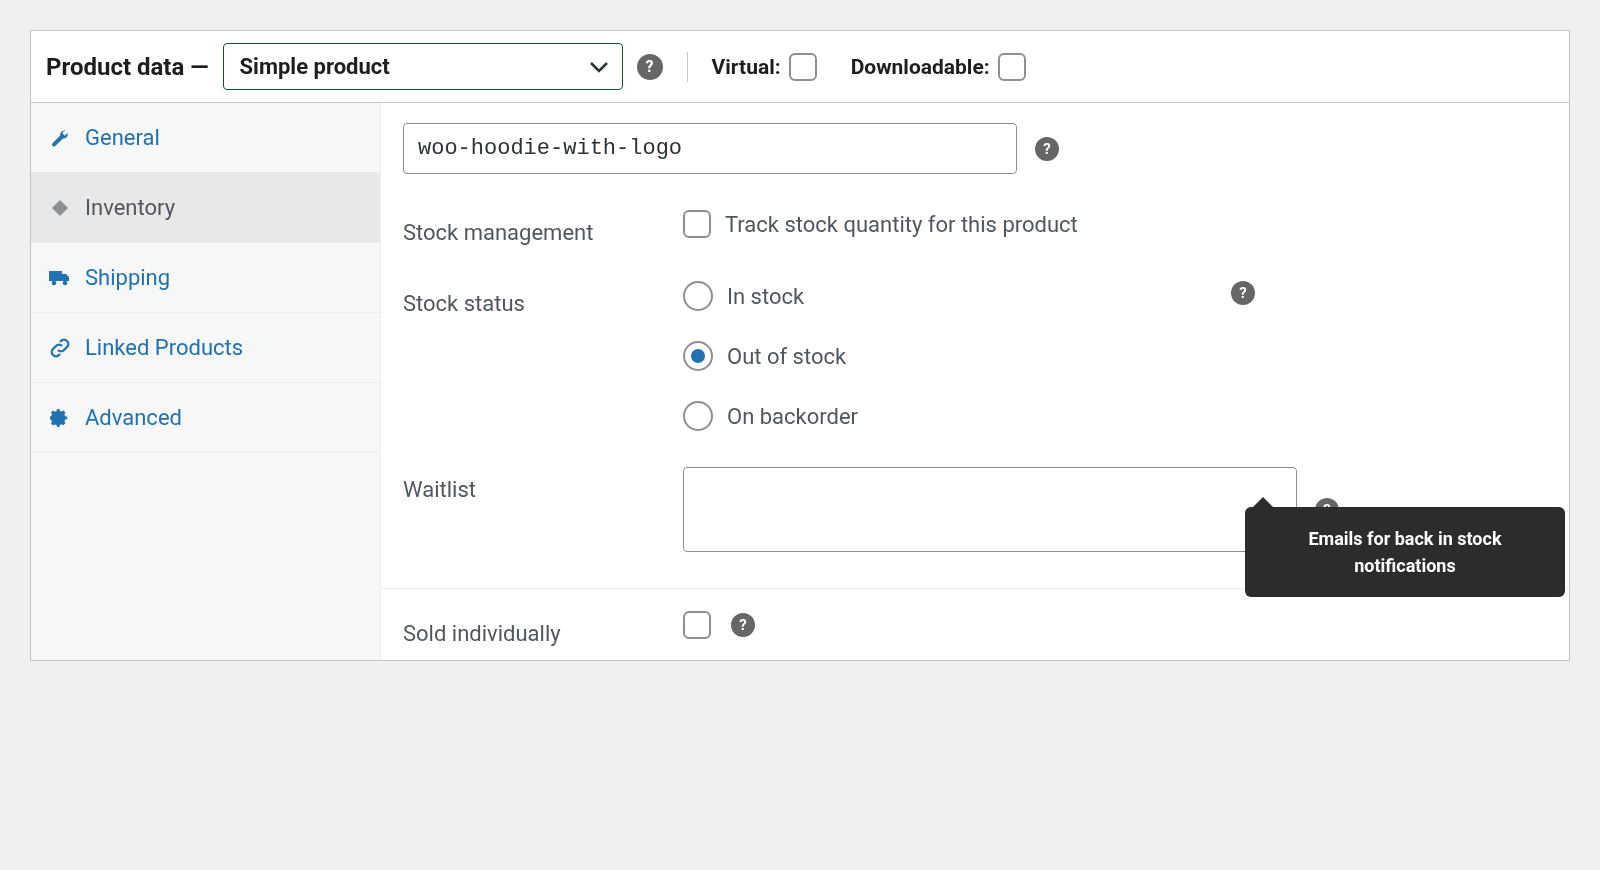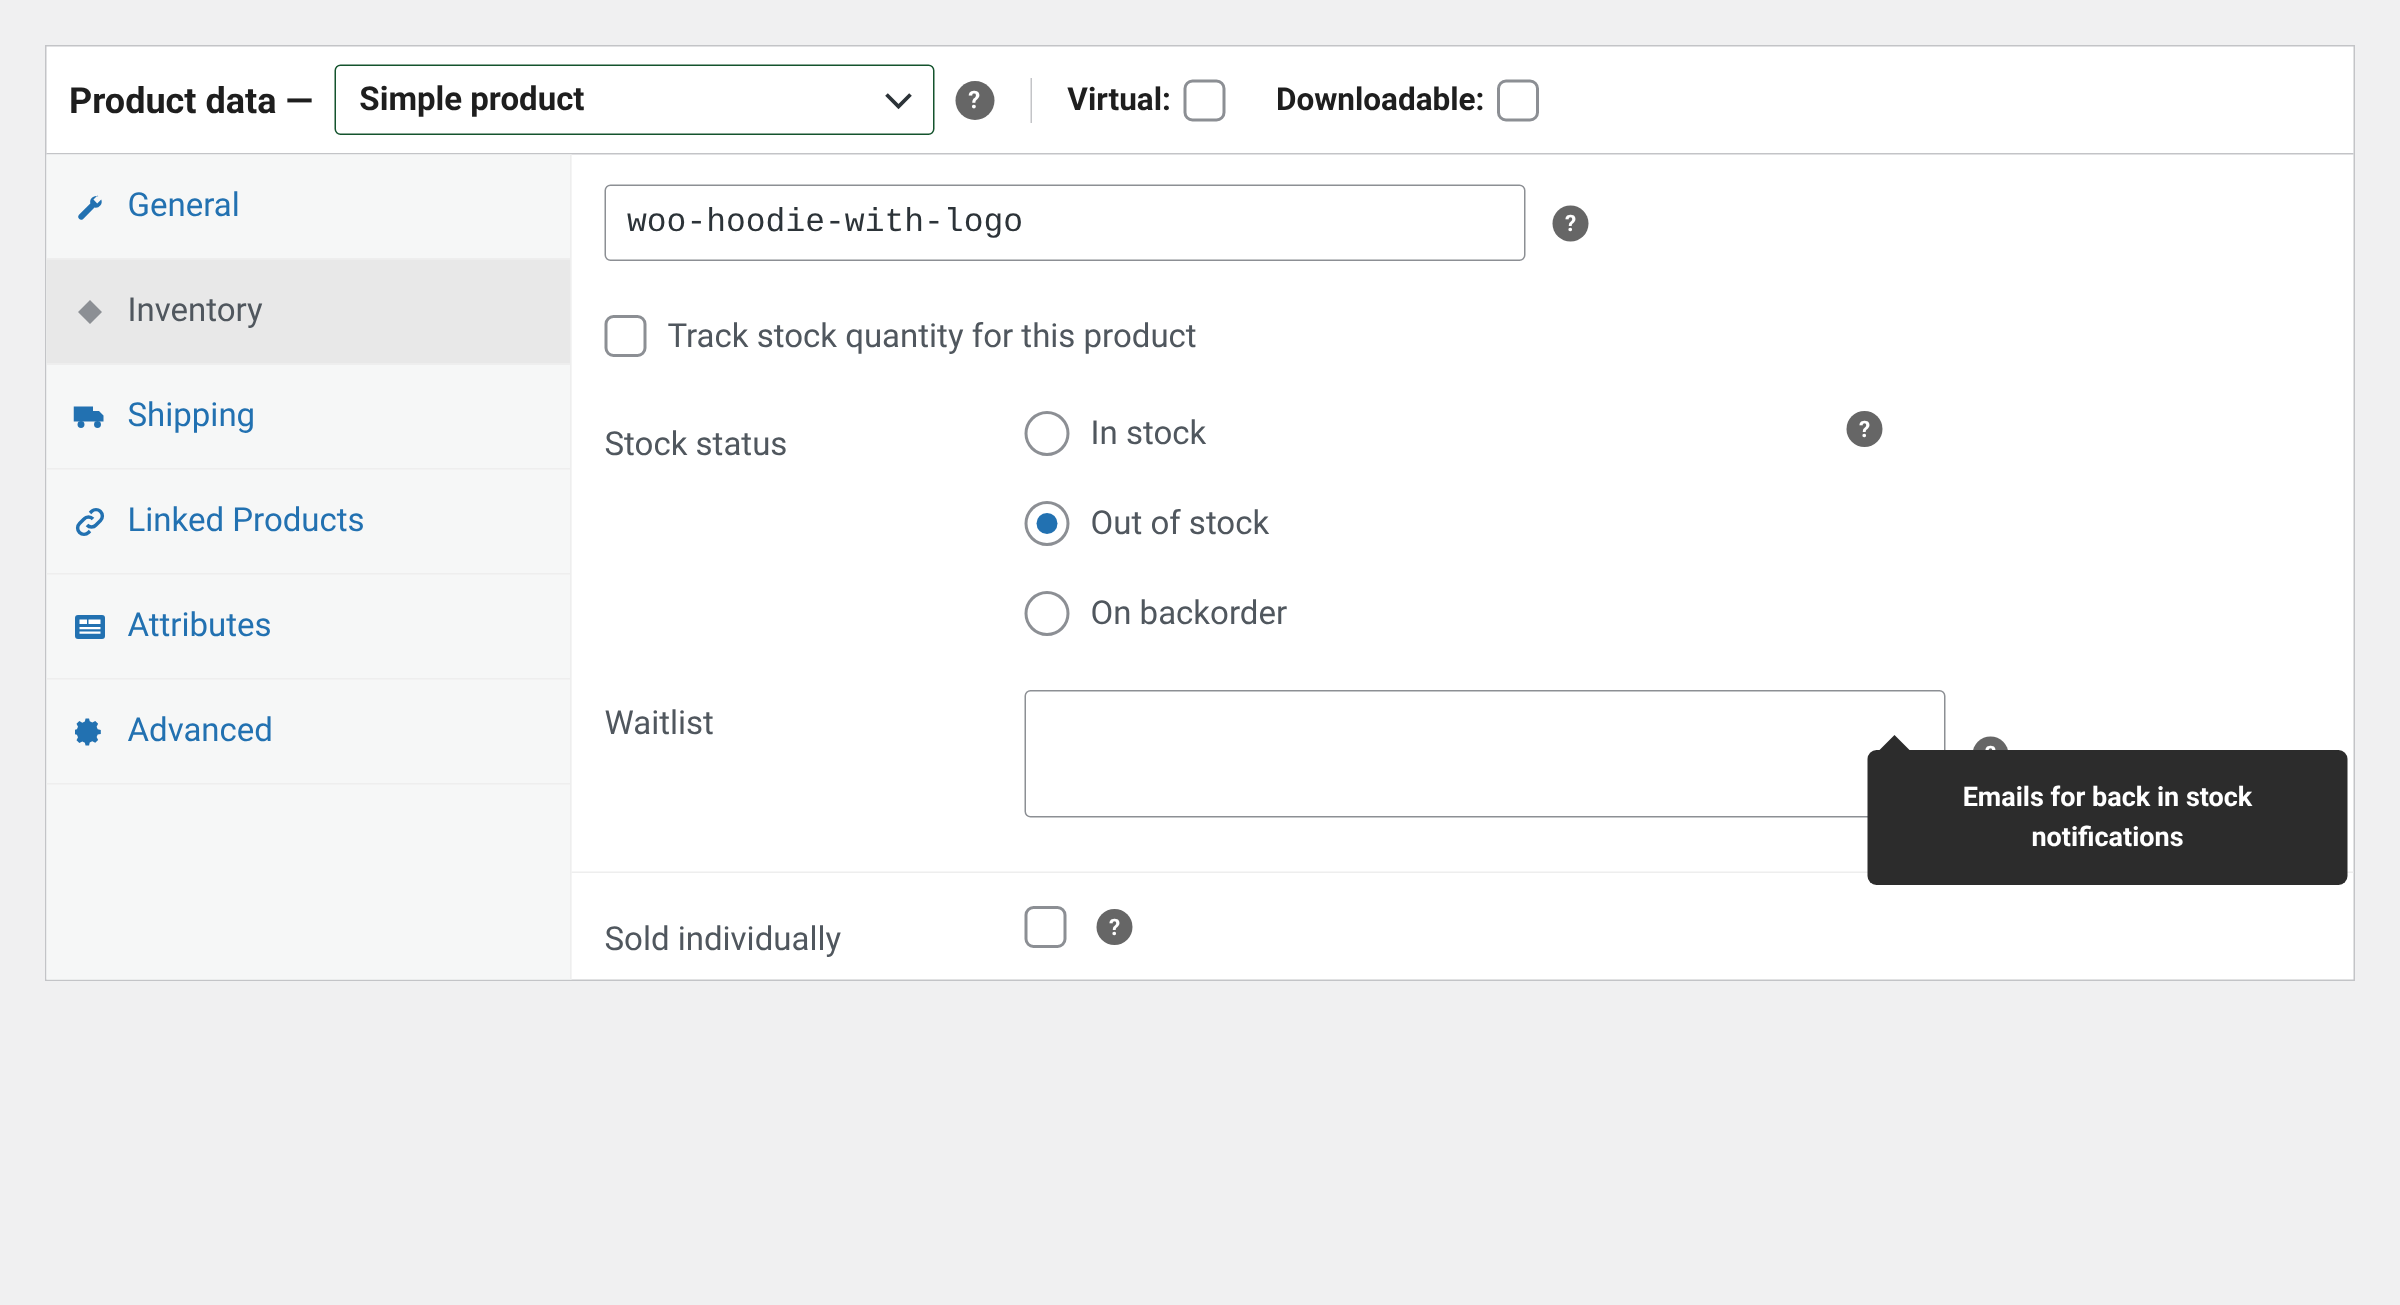--- a/index.html
+++ b/index.html
@@ -290,50 +290,39 @@
       <div class="tab">
         <span class="icon">
           <svg width="20" height="20" viewBox="0 0 20 20">
               <path fill="none" stroke="#2271b1" stroke-width="2.3" d="M8 12a4 4 0 0 0 6 0l3-3a4 4 0 0 0-6-6l-1 1 M12 8a4 4 0 0 0-6 0l-3 3a4 4 0 0 0 6 6l1-1"></path>
             </svg>
         </span>
         <span>Linked Products</span>
       </div>
       <div class="tab">
         <span class="icon">
-          <svg width="20" height="16" viewBox="0 0 20 16">
-              <rect x="0" y="0" width="20" height="16" rx="2" fill="#2271b1"></rect>
-              <rect x="3" y="3" width="5" height="3" fill="#fff"></rect>
-              <rect x="9" y="3" width="8" height="3" fill="#fff"></rect>
-              <rect x="3" y="8" width="14" height="1.5" fill="#fff"></rect>
-              <rect x="3" y="11" width="14" height="1.5" fill="#fff"></rect>
-            </svg>
-        </span>
-        <span>Attributes</span>
-      </div>
-      <div class="tab">
-        <span class="icon">
           <svg width="20" height="20" viewBox="0 0 20 20">
               <path fill="#2271b1" d="M10 6a4 4 0 1 0 0 8 4 4 0 0 0 0-8zm8 5.5v-3l-2.3-.5-.8-1.9L16 3.9l-2.1-2.1-2.2 1.1-1.9-.8L9.3 0H6.7l-.5 2.3-1.9.8L2.1 1.8 0 3.9l1.1 2.2-.8 1.9L-2 8.5v3l2.3.5.8 1.9L0 16.1l2.1 2.1 2.2-1.1 1.9.8.5 2.1h2.6l.5-2.3 1.9-.8 2.2 1.1 2.1-2.1-1.1-2.2.8-1.9z" transform="translate(1,1) scale(0.9)"></path>
             </svg>
         </span>
         <span>Advanced</span>
       </div>
     </div>
 
     <div class="content">
 
       <div class="form-row">
         <div class="form-field-wrap">
           <input class="text-input" value="woo-hoodie-with-logo" style="">
           <span class="help-icon">?</span>
         </div>
       </div>
 
       <div class="form-row">
+        <div class="form-label">Stock management</div>
         <label class="option-item">
           <span class="checkbox"></span>
           <span>Track stock quantity for this product</span>
         </label>
       </div>
 
       <div class="form-row">
         <div class="form-label">Stock status</div>
         <div class="option-row-wrap">
           <div class="option-list">

